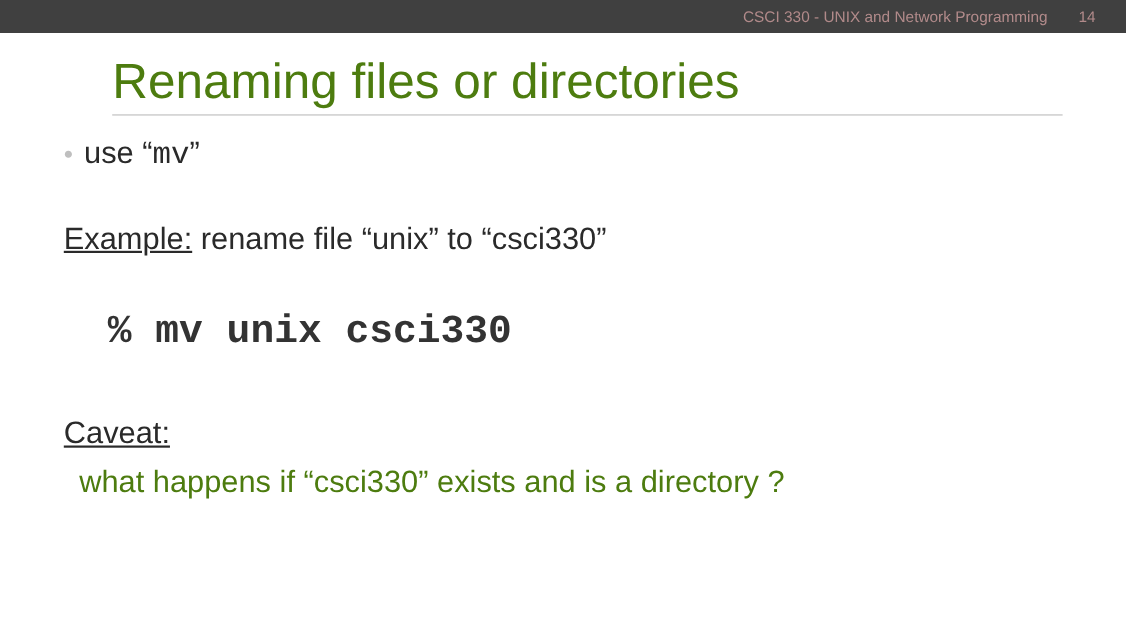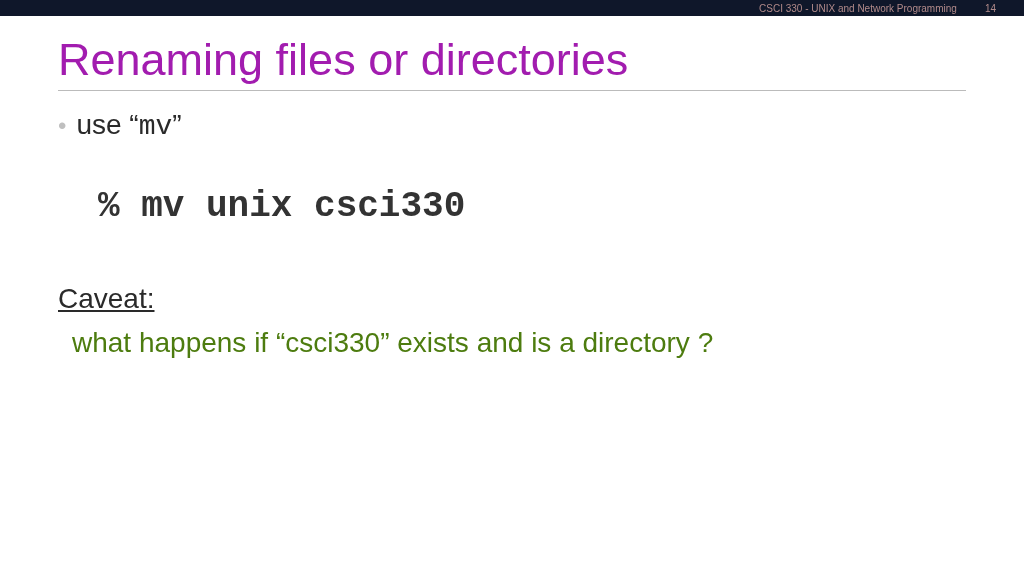--- a/index.html
+++ b/index.html
@@ -4,40 +4,41 @@
   <style>
     * { margin: 0; padding: 0; box-sizing: border-box; }
     body {
       width: 1024px;
       height: 576px;
       font-family: Arial, Helvetica, sans-serif;
       background: #ffffff;
       overflow: hidden;
     }
     .header-bar {
-      background: #0f172a;
-      height: 16px;
+      background: #404040;
+      height: 30px;
       display: flex;
       align-items: center;
       justify-content: flex-end;
       padding-right: 28px;
       gap: 28px;
       color: #b18a8a;
-      font-size: 10px;
+      font-size: 14px;
     }
     .content {
       padding: 18px 58px 0 58px;
     }
     .title {
-      color: #a21caf;
+      color: #4d7c0f;
       font-size: 45px;
       font-weight: 400;
       padding-bottom: 4px;
       border-bottom: 1px solid #bbb;
       margin-bottom: 18px;
+      margin-left: 44px;
     }
     .bullet-row {
       display: flex;
       align-items: baseline;
       gap: 10px;
       margin-bottom: 44px;
       font-size: 28px;
       color: #2a2a2a;
     }
     .bullet-dot {
@@ -87,18 +88,21 @@
 <div class="content">
   <h1 class="title">Renaming files or directories</h1>
 
   <div class="bullet-row">
     <span class="bullet-dot">•</span>
     <span>
       <span>use “</span><span class="mono">mv</span><span>”</span>
     </span>
   </div>
 
+  <div class="example-line">
+    <span class="underline">Example:</span><span> rename file “unix” to “csci330”</span>
+  </div>
 
   <div class="code-line">% mv unix csci330</div>
 
   <div class="caveat-label">Caveat:</div>
   <div class="caveat-text">what happens if “csci330” exists and is a directory ?</div>
 </div>
 
 </body></html>

